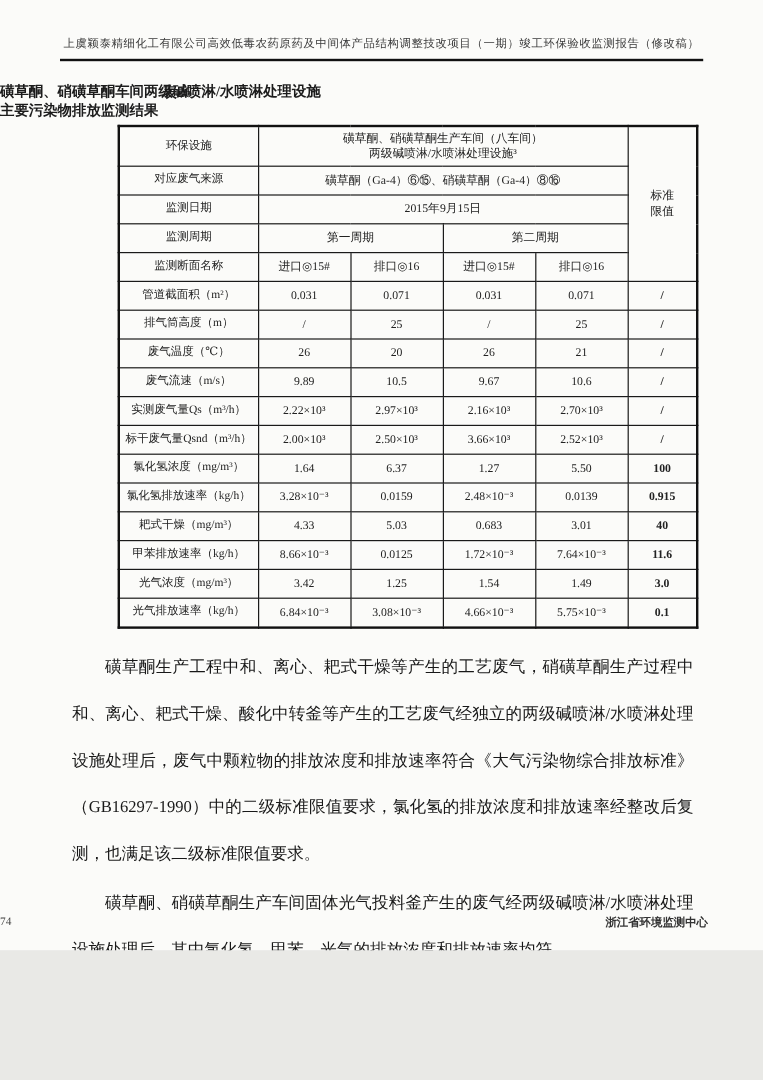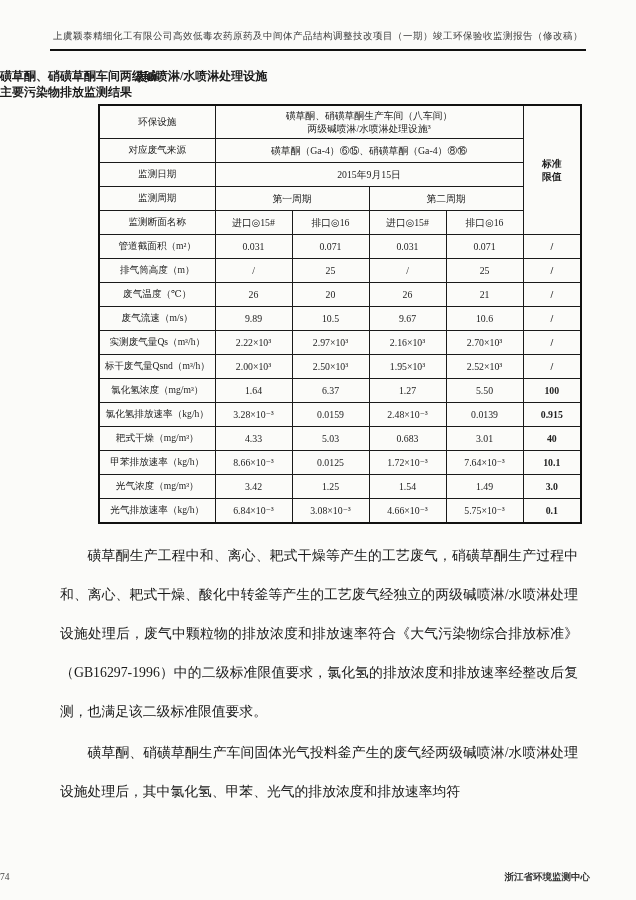--- a/index.html
+++ b/index.html
@@ -1,17 +1,17 @@
 <!DOCTYPE html>
 <html><head>
 <meta charset="utf-8">
 <style>
   html,body{margin:0;padding:0;background:#e9e9e6;}
   .page{
-    position:relative;width:636px;height:900px;margin:0 auto;
+    position:relative;width:636px;height:792px;margin:0 auto;
     background:#fbfbf9;overflow:hidden;
     font-family:"Liberation Serif","DejaVu Serif",serif;
     color:#1c1c1c;
   }
   
   .doc-header{
     position:absolute;top:30px;left:50px;right:50px;
     text-align:center;font-size:9.5px;color:#3a3a3a;
     letter-spacing:0.5px;
     padding-bottom:6px;border-bottom:2.5px solid #111;
@@ -77,21 +77,21 @@
         <col style="width:77px">
       <col style="width:77px">
         <col style="width:77px">
         <col style="width:58px">
     </colgroup>
     <tbody>
       <tr>
         <td class="lbl">环保设施</td>
         <td colspan="4" class="pre">磺草酮、硝磺草酮生产车间（八车间）
 两级碱喷淋/水喷淋处理设施³</td>
-        <td rowspan="5" class="pre" style="font-weight:bold;">标准
+        <td rowspan="5" class="pre" style="font-weight:normal;">标准
 限值</td>
       </tr>
       <tr>
         <td class="lbl">对应废气来源</td>
         <td colspan="4">磺草酮（Ga-4）⑥⑮、硝磺草酮（Ga-4）⑧⑯</td>
       </tr>
       <tr>
         <td class="lbl">监测日期</td>
         <td colspan="4">2015年9月15日</td>
       </tr>
@@ -146,21 +146,21 @@
           <td>2.22×10³</td>
           <td>2.97×10³</td>
           <td>2.16×10³</td>
           <td>2.70×10³</td>
           <td class="lim">/</td>
         </tr>
         <tr>
           <td class="lbl">标干废气量Qsnd（m³/h）</td>
           <td>2.00×10³</td>
           <td>2.50×10³</td>
-          <td>1.95×10³</td>
+          <td>3.66×10³</td>
           <td>2.52×10³</td>
           <td class="lim">/</td>
         </tr>
         <tr>
           <td class="lbl">氯化氢浓度（mg/m³）</td>
           <td>1.64</td>
           <td>6.37</td>
           <td>1.27</td>
           <td>5.50</td>
           <td class="lim">100</td>
@@ -180,21 +180,21 @@
           <td>0.683</td>
           <td>3.01</td>
           <td class="lim">40</td>
         </tr>
         <tr>
           <td class="lbl">甲苯排放速率（kg/h）</td>
           <td>8.66×10⁻³</td>
           <td>0.0125</td>
           <td>1.72×10⁻³</td>
           <td>7.64×10⁻³</td>
-          <td class="lim">10.1</td>
+          <td class="lim">11.6</td>
         </tr>
         <tr>
           <td class="lbl">光气浓度（mg/m³）</td>
           <td>3.42</td>
           <td>1.25</td>
           <td>1.54</td>
           <td>1.49</td>
           <td class="lim">3.0</td>
         </tr>
         <tr>
@@ -203,20 +203,20 @@
           <td>3.08×10⁻³</td>
           <td>4.66×10⁻³</td>
           <td>5.75×10⁻³</td>
           <td class="lim">0.1</td>
         </tr>
       </tbody>
   </table>
 
 
   <div class="body-text">
-    <p>磺草酮生产工程中和、离心、耙式干燥等产生的工艺废气，硝磺草酮生产过程中和、离心、耙式干燥、酸化中转釜等产生的工艺废气经独立的两级碱喷淋/水喷淋处理设施处理后，废气中颗粒物的排放浓度和排放速率符合《大气污染物综合排放标准》（GB16297-1996）中的二级标准限值要求，氯化氢的排放浓度和排放速率经整改后复测，也满足该二级标准限值要求。</p>
+    <p>磺草酮生产工程中和、离心、耙式干燥等产生的工艺废气，硝磺草酮生产过程中和、离心、耙式干燥、酸化中转釜等产生的工艺废气经独立的两级碱喷淋/水喷淋处理设施处理后，废气中颗粒物的排放浓度和排放速率符合《大气污染物综合排放标准》（GB16297-1990）中的二级标准限值要求，氯化氢的排放浓度和排放速率经整改后复测，也满足该二级标准限值要求。</p>
     <p>磺草酮、硝磺草酮生产车间固体光气投料釜产生的废气经两级碱喷淋/水喷淋处理设施处理后，其中氯化氢、甲苯、光气的排放浓度和排放速率均符</p>
   </div>
 
   <div class="footer-page">74</div>
   <div class="footer-org">浙江省环境监测中心</div>
 
 </div>
 
 </body></html>

